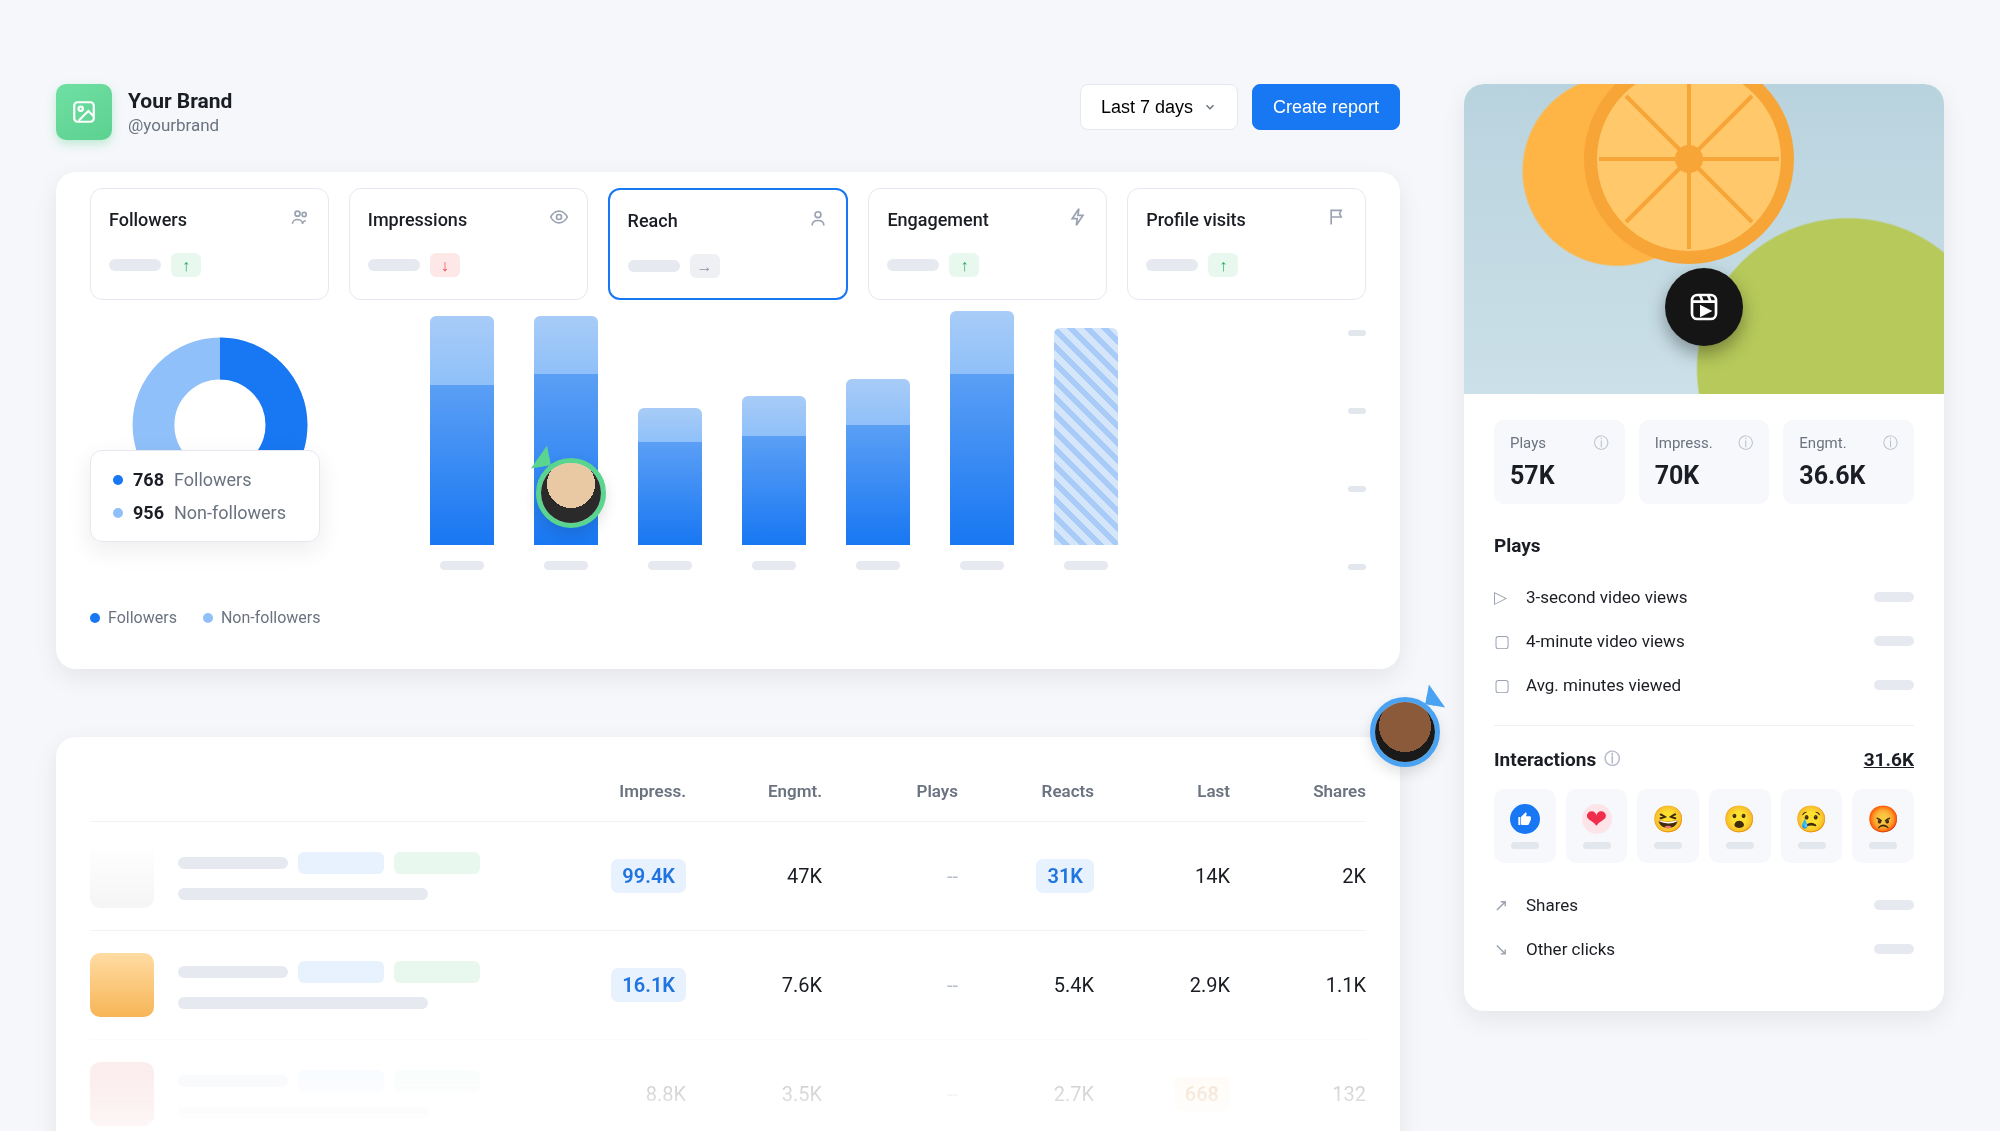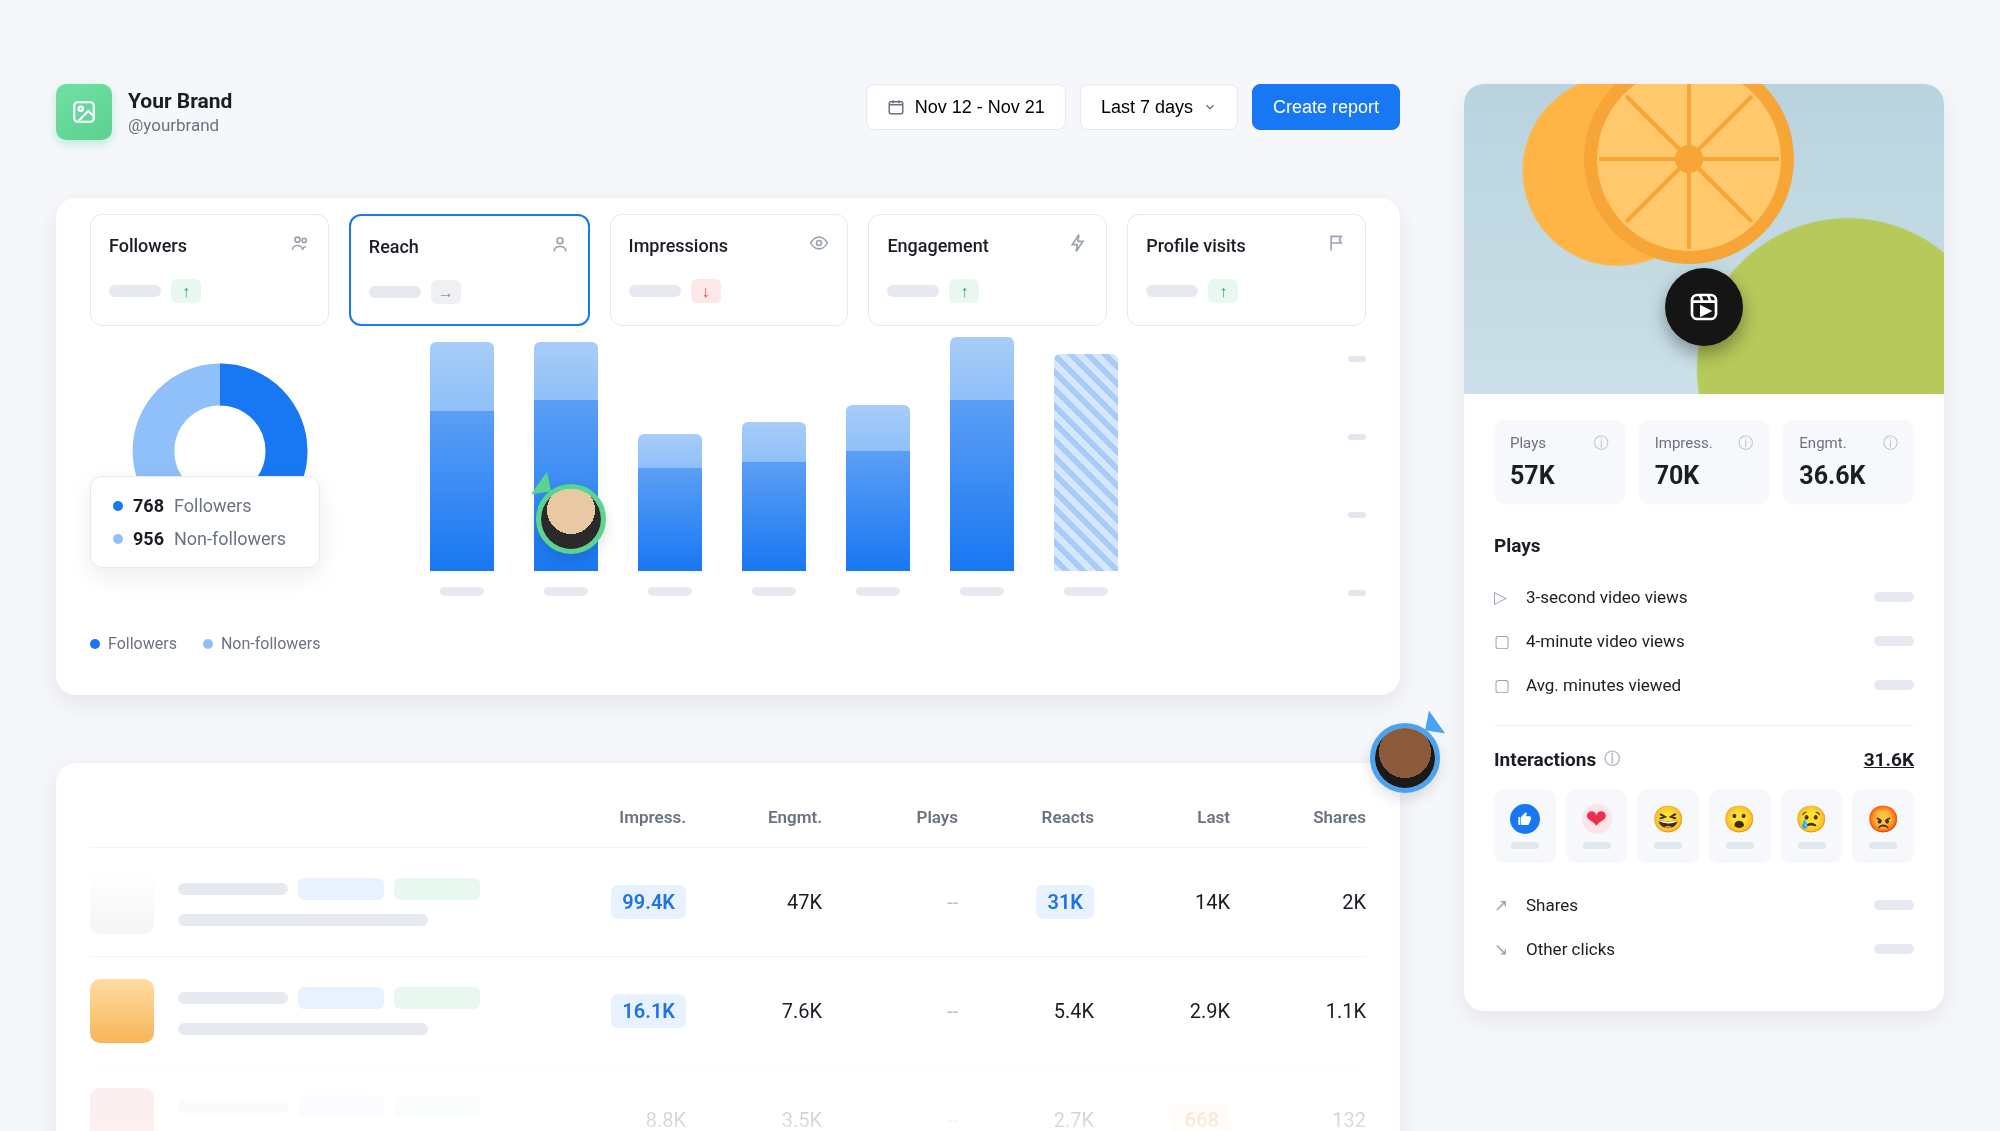--- a/index.html
+++ b/index.html
@@ -37,21 +37,21 @@
   }
 
   .main-col { flex: 1; min-width: 0; }
   .side-col { width: 480px; }
 
   
   .header {
     display: flex;
     align-items: flex-start;
     justify-content: space-between;
-    margin: 0 0 58px 0;
+    margin: 0 0 32px 0;
   }
   .brand-block { display:flex; gap:16px; align-items:center; }
   .brand-square {
     width: 56px; height: 56px;
     background: linear-gradient(150deg,#6fe0a3,#5cd190);
     border-radius: 10px;
     display:flex; align-items:center; justify-content:center;
     box-shadow: 0 4px 10px rgba(90,213,143,.35);
   }
   .brand-square svg { width:26px; height:26px; }
@@ -261,29 +261,20 @@
             <path d="M21 16l-5-5-9 9"></path>
           </svg>
         </div>
         <div>
           <div class="brand-name">Your Brand</div>
           <div class="brand-handle">@yourbrand</div>
         </div>
       </div>
 
       <div class="header-ctrls">
-        <button class="btn">
-          <span class="svg">
-            <svg width="18" height="18" viewBox="0 0 24 24" fill="none" stroke="#6b7380" stroke-width="2">
-                <rect x="3" y="5" width="18" height="16" rx="2"></rect>
-                <path d="M3 9h18M8 3v4M16 3v4"></path>
-              </svg>
-          </span>
-          <span>Nov 12 - Nov 21</span>
-        </button>
         <button class="btn">
           <span>Last 7 days</span>
           <span class="svg">
             <svg width="14" height="14" viewBox="0 0 24 24" fill="none" stroke="#6b7380" stroke-width="2.5">
                 <path d="M6 9l6 6 6-6"></path>
               </svg>
           </span>
         </button>
         <button class="btn primary">
           <span>Create report</span>
@@ -305,49 +296,49 @@
                   <path d="M15 20c0-2 2-3.5 4-3.5"></path>
                 </svg>
             </span>
           </div>
           <div class="metric-bot">
             <span class="skeleton lg"></span>
             <span class="trend-pill up">↑</span>
           </div>
         </div>
 
+        <div class="metric-card">
+          <div class="metric-top">
+            <span class="metric-title">Impressions</span>
+            <span class="metric-icon">
+              <svg width="20" height="20" viewBox="0 0 24 24" fill="none" stroke="currentColor" stroke-width="2">
+                  <path d="M2 12s3.5-7 10-7 10 7 10 7-3.5 7-10 7S2 12 2 12z"></path>
+                  <circle cx="12" cy="12" r="3"></circle>
+                </svg>
+            </span>
+          </div>
+          <div class="metric-bot">
+            <span class="skeleton lg"></span>
+            <span class="trend-pill down">↓</span>
+          </div>
+        </div>
+
         <div class="metric-card selected">
           <div class="metric-top">
             <span class="metric-title">Reach</span>
             <span class="metric-icon">
               <svg width="20" height="20" viewBox="0 0 24 24" fill="none" stroke="currentColor" stroke-width="2">
                   <circle cx="12" cy="8" r="3.5"></circle>
                   <path d="M5 21c0-4 3-6 7-6s7 2 7 6"></path>
                 </svg>
             </span>
           </div>
           <div class="metric-bot">
             <span class="skeleton lg"></span>
             <span class="trend-pill flat">→</span>
-          </div>
-        </div>
-
-        <div class="metric-card">
-          <div class="metric-top">
-            <span class="metric-title">Impressions</span>
-            <span class="metric-icon">
-              <svg width="20" height="20" viewBox="0 0 24 24" fill="none" stroke="currentColor" stroke-width="2">
-                  <path d="M2 12s3.5-7 10-7 10 7 10 7-3.5 7-10 7S2 12 2 12z"></path>
-                  <circle cx="12" cy="12" r="3"></circle>
-                </svg>
-            </span>
-          </div>
-          <div class="metric-bot">
-            <span class="skeleton lg"></span>
-            <span class="trend-pill down">↓</span>
           </div>
         </div>
 
         <div class="metric-card">
           <div class="metric-top">
             <span class="metric-title">Engagement</span>
             <span class="metric-icon">
               <svg width="20" height="20" viewBox="0 0 24 24" fill="none" stroke="currentColor" stroke-width="2">
                   <path d="M13 2 5 14h6l-1 8 8-12h-6z"></path>
                 </svg>

